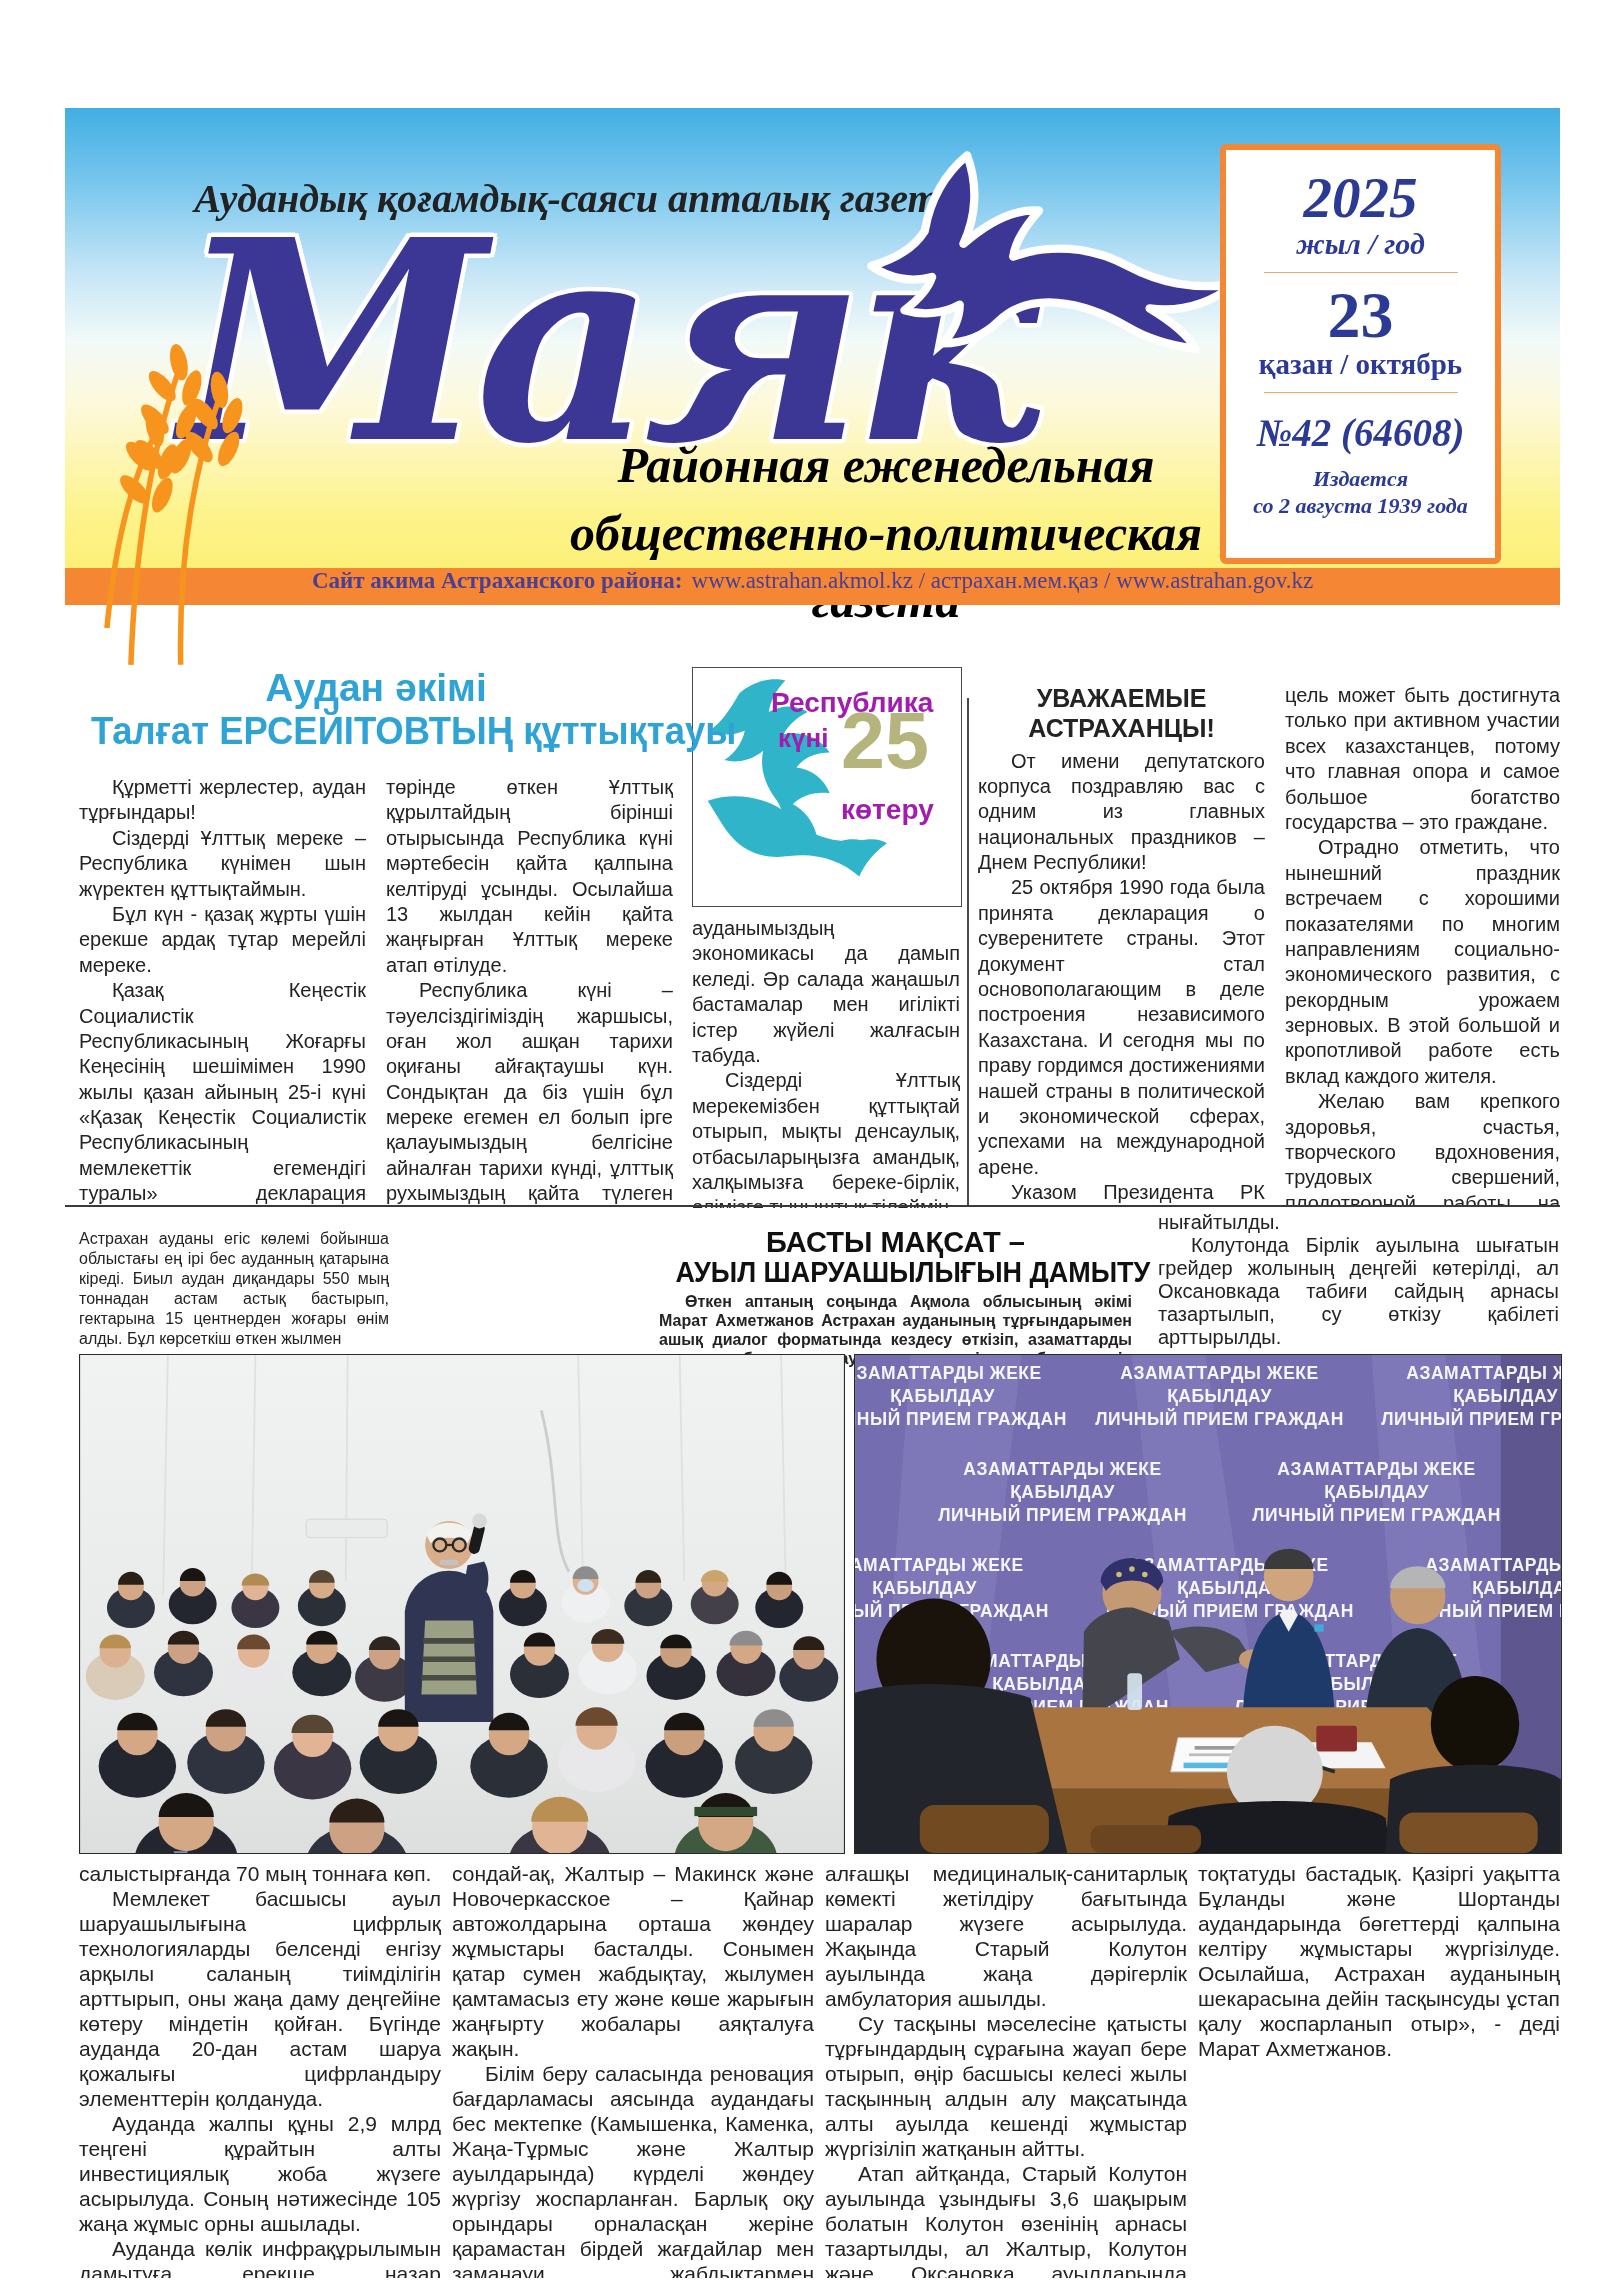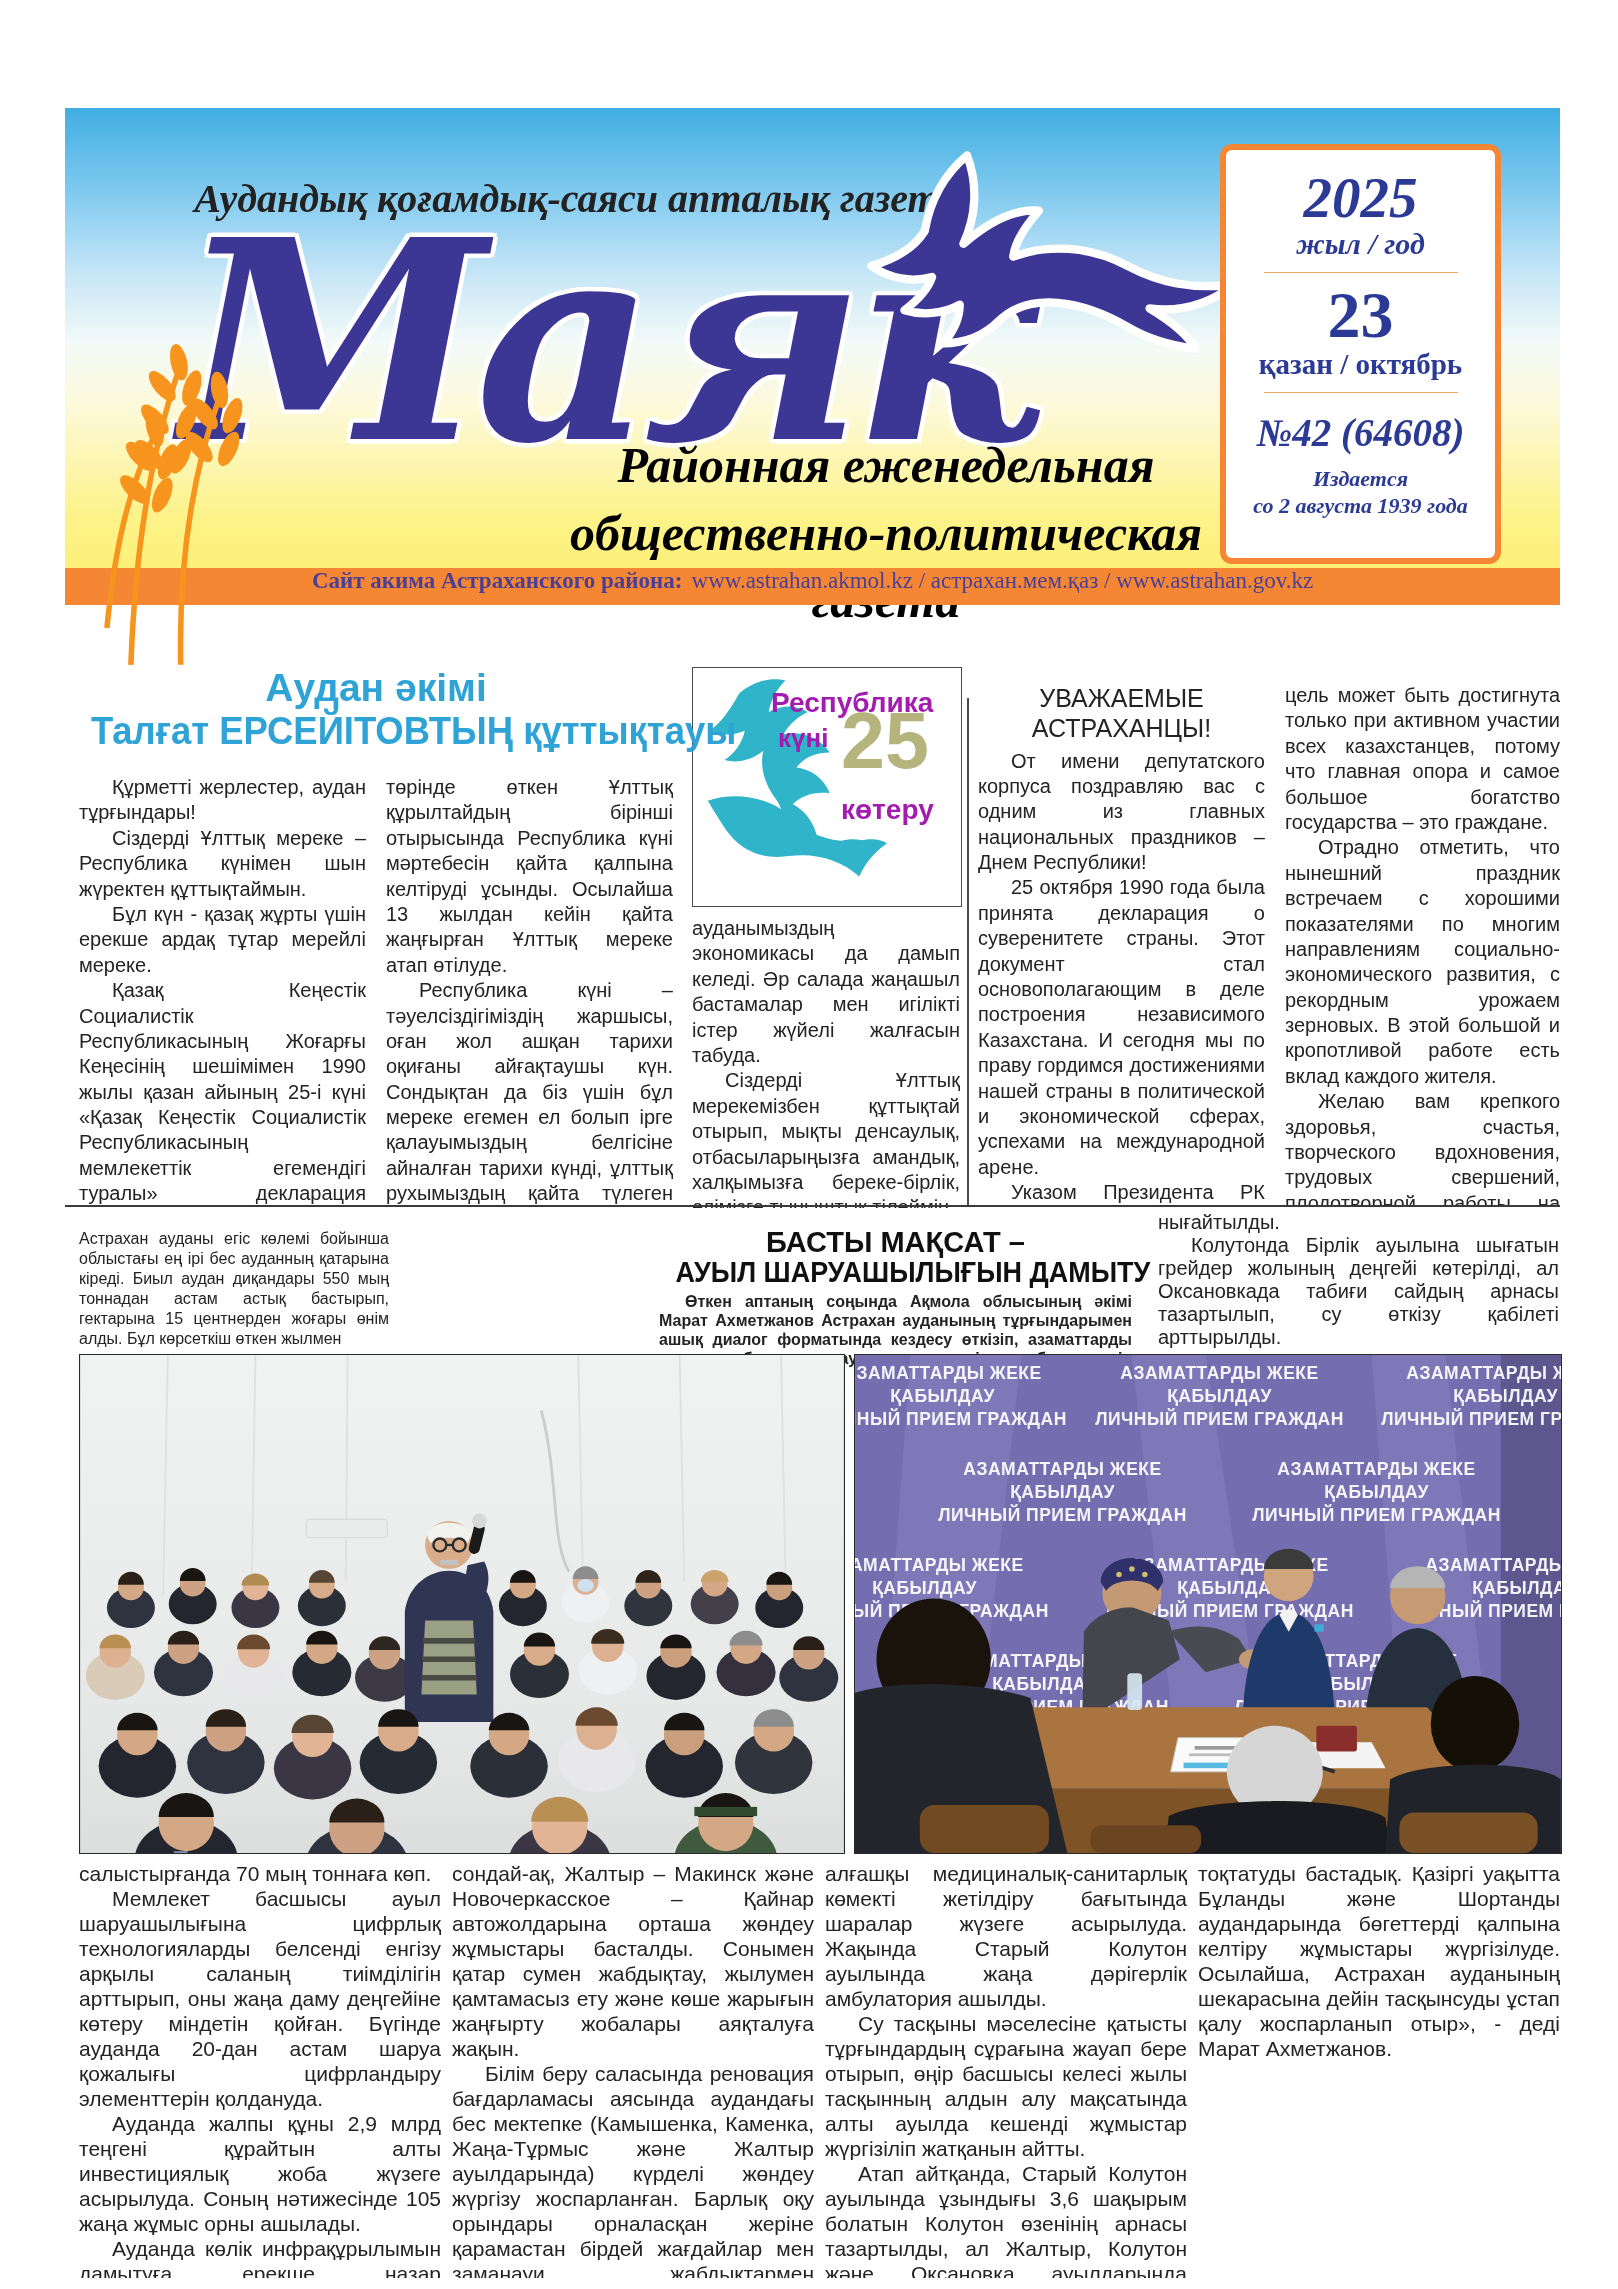--- a/index.html
+++ b/index.html
@@ -19,42 +19,42 @@
            font-family:"Liberation Serif",serif;font-style:italic;font-weight:bold;
            font-size:40px;color:#222;z-index:2;}
   .mayak{left:180px;top:210px;font-family:"DejaVu Serif",serif;font-style:italic;font-weight:bold;
          font-size:277px;line-height:0.95;color:#3c3795;letter-spacing:-11px;z-index:1;
          text-shadow:-4.6px 0 0 #fff,4.6px 0 0 #fff,0 -4.6px 0 #fff,0 4.6px 0 #fff,
                      -3.7px -3.7px 0 #fff,3.7px 3.7px 0 #fff,-3.7px 3.7px 0 #fff,3.7px -3.7px 0 #fff;}
   .subt{left:517px;top:432px;width:738px;text-align:center;z-index:2;
         font-family:"Liberation Serif",serif;font-style:italic;font-weight:bold;
         font-size:50px;line-height:1.35;color:#000000;}
   .datebox{left:1220px;top:144px;width:269px;height:408px;background:#fff;
-           border:6.5px solid #f58634;border-radius:12px;z-index:3;
+           border:6.5px solid #f58634;border-radius:6px;z-index:3;
            display:flex;flex-direction:column;align-items:center;justify-content:flex-start;
            font-family:"Liberation Serif",serif;color:#2b3a94;text-align:center;}
   .db-year{font-size:57px;font-weight:bold;font-style:italic;line-height:1;margin-top:18.5px;}
   .db-ylab{font-size:30px;font-weight:bold;font-style:italic;margin-top:1.8px;}
   .db-div{width:194px;border-top:1.8px solid #f0a96a;margin:11px 0 9.2px;}
   .db-day{font-size:66px;font-weight:bold;line-height:1;}
   .db-mon{font-size:29px;font-weight:bold;margin-top:0px;}
   .db-issue{font-size:39px;font-weight:bold;font-style:italic;line-height:1;margin-top:10px;}
   .db-since{font-size:22px;font-weight:bold;font-style:italic;line-height:1.25;margin-top:13px;}
 
   
   .a1head{left:79px;top:666px;width:594px;text-align:center;color:#2fa3d6;
           font-weight:bold;line-height:1.12;z-index:2;}
   .a1head .l1{font-size:39px;}
   .a1head .l2{font-size:38px;white-space:nowrap;transform:scaleX(0.96);transform-origin:center;}
   .bcol{top:775px;width:287px;height:434px;overflow:hidden;
         font-size:20px;line-height:1.27;text-align:justify;}
   .bcol p,.mcol p{margin:0;text-indent:33px;}
   .bcol p.cont,.mcol p.cont{text-indent:0;}
   .ruscol{top:683px;height:524px;}
-  .rushead{font-weight:normal;font-size:25px;text-align:center;line-height:1.2;
+  .rushead{font-weight:bold;font-size:25px;text-align:center;line-height:1.2;
            text-indent:0 !important;margin-bottom:5.5px !important;}
   .vrule{left:967px;top:698px;width:1.8px;height:508px;background:#4a4a4a;}
   .hrule{left:65px;top:1205px;width:1495px;height:1.8px;background:#3a3a3a;}
 
   
   .repbox{left:692px;top:667px;width:268px;height:238px;border:0.9px solid #4a4a4a;background:#fff;}
   .repbox .t{position:absolute;color:#a21caf;font-weight:bold;}
   .rep1{left:78px;top:18.5px;font-size:28px;}
   .rep2{left:85px;top:55px;font-size:26px;}
   .rep25{left:148px;top:33px;font-size:79px;line-height:1;color:#b4b47c !important;}

